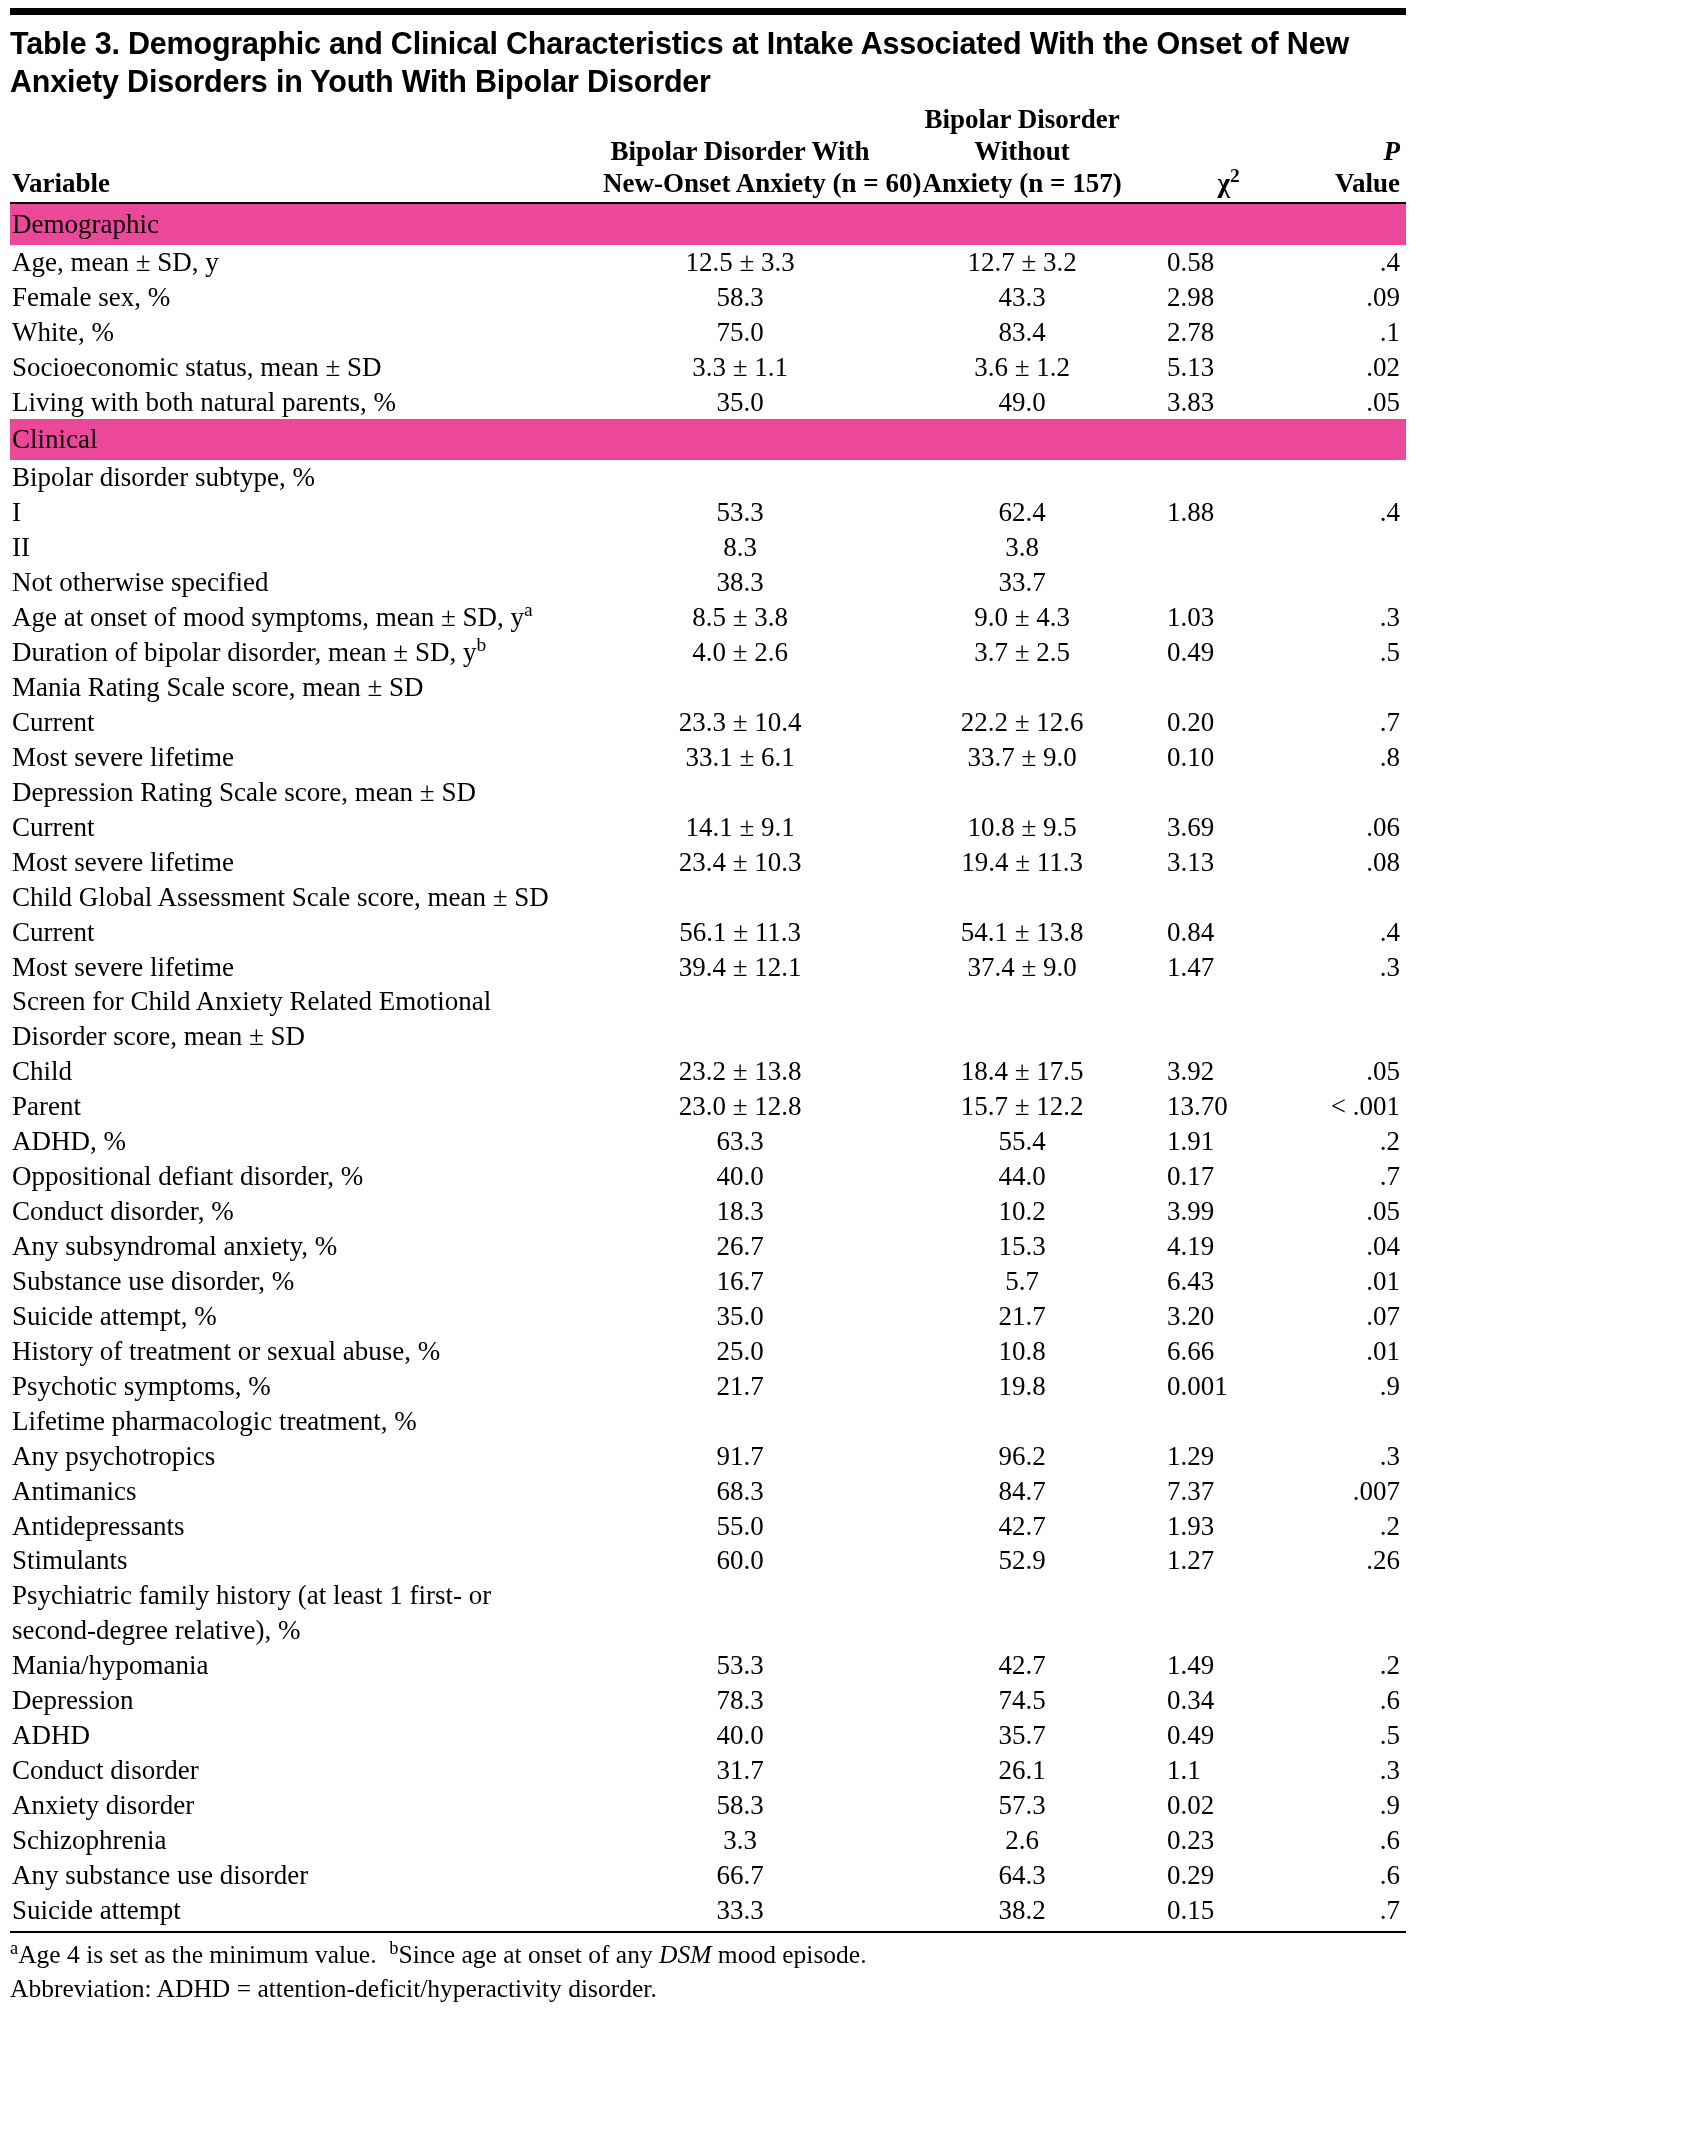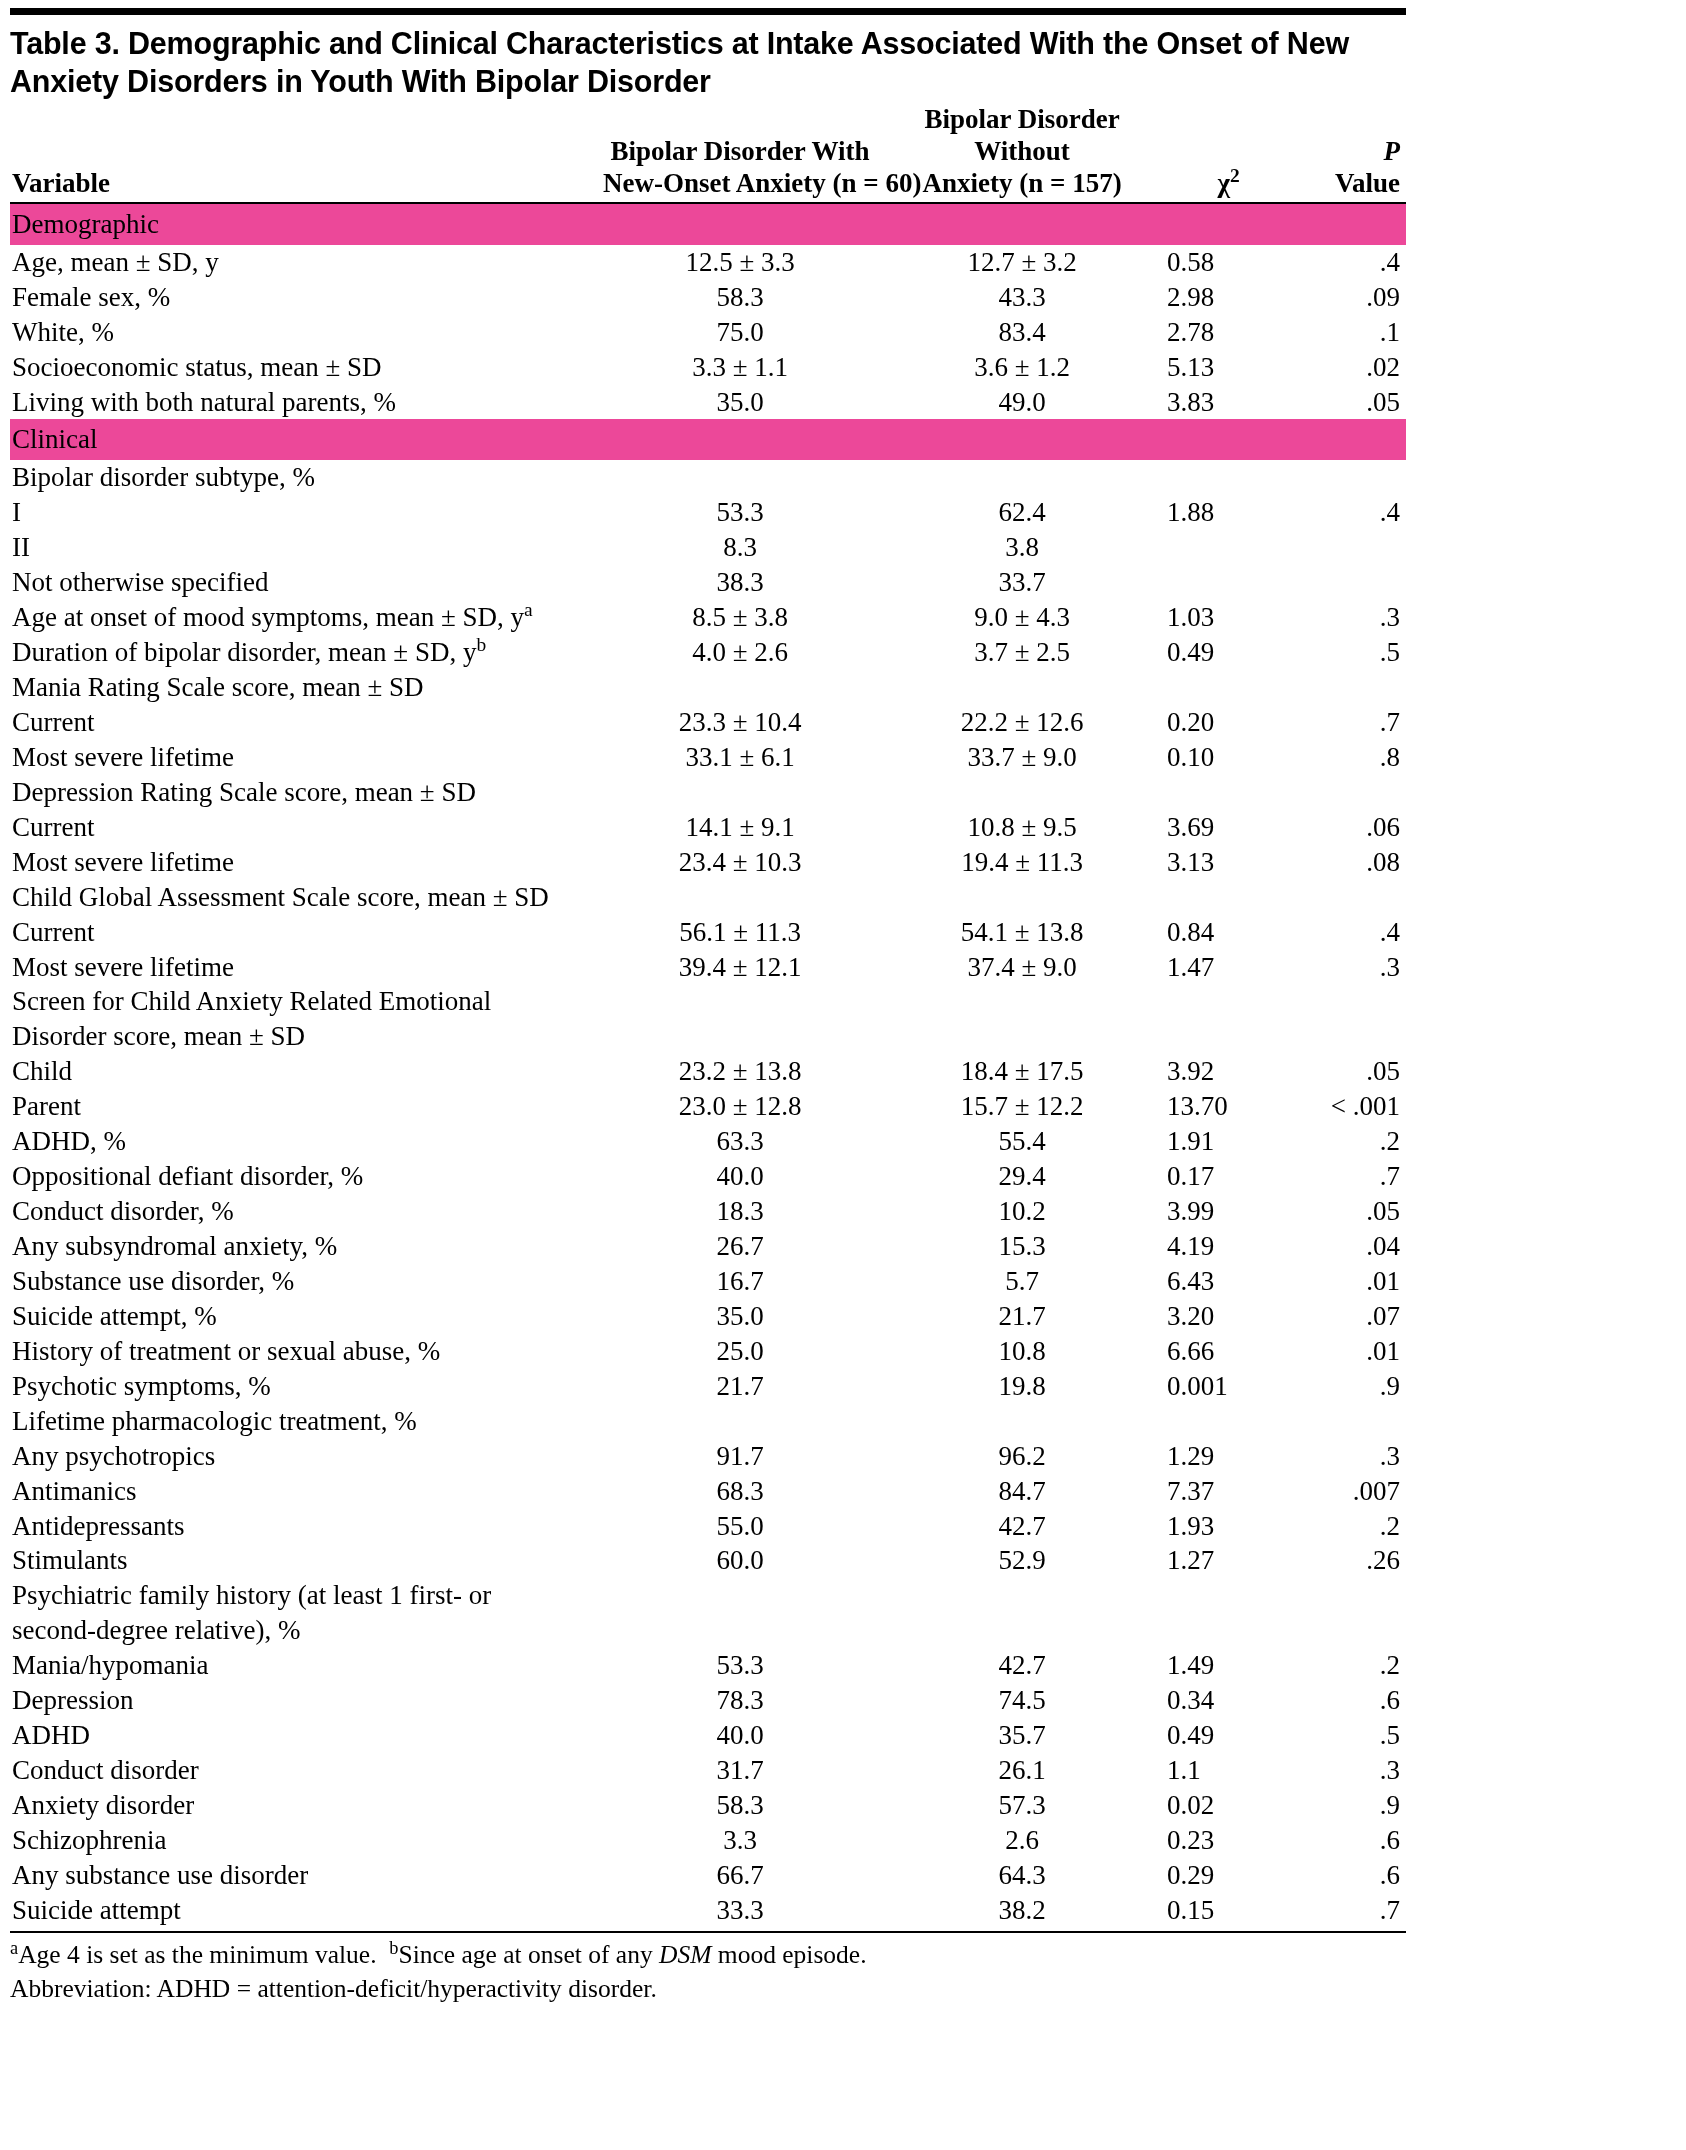--- a/index.html
+++ b/index.html
@@ -308,21 +308,21 @@
         <tr>
           <td class="var"><span>ADHD, %</span></td>
           <td class="num">63.3</td>
           <td class="num">55.4</td>
           <td class="chi">1.91</td>
           <td class="p">.2</td>
         </tr>
         <tr>
           <td class="var"><span>Oppositional defiant disorder, %</span></td>
           <td class="num">40.0</td>
-          <td class="num">29.4</td>
+          <td class="num">44.0</td>
           <td class="chi">0.17</td>
           <td class="p">.7</td>
         </tr>
         <tr>
           <td class="var"><span>Conduct disorder, %</span></td>
           <td class="num">18.3</td>
           <td class="num">10.2</td>
           <td class="chi">3.99</td>
           <td class="p">.05</td>
         </tr>

